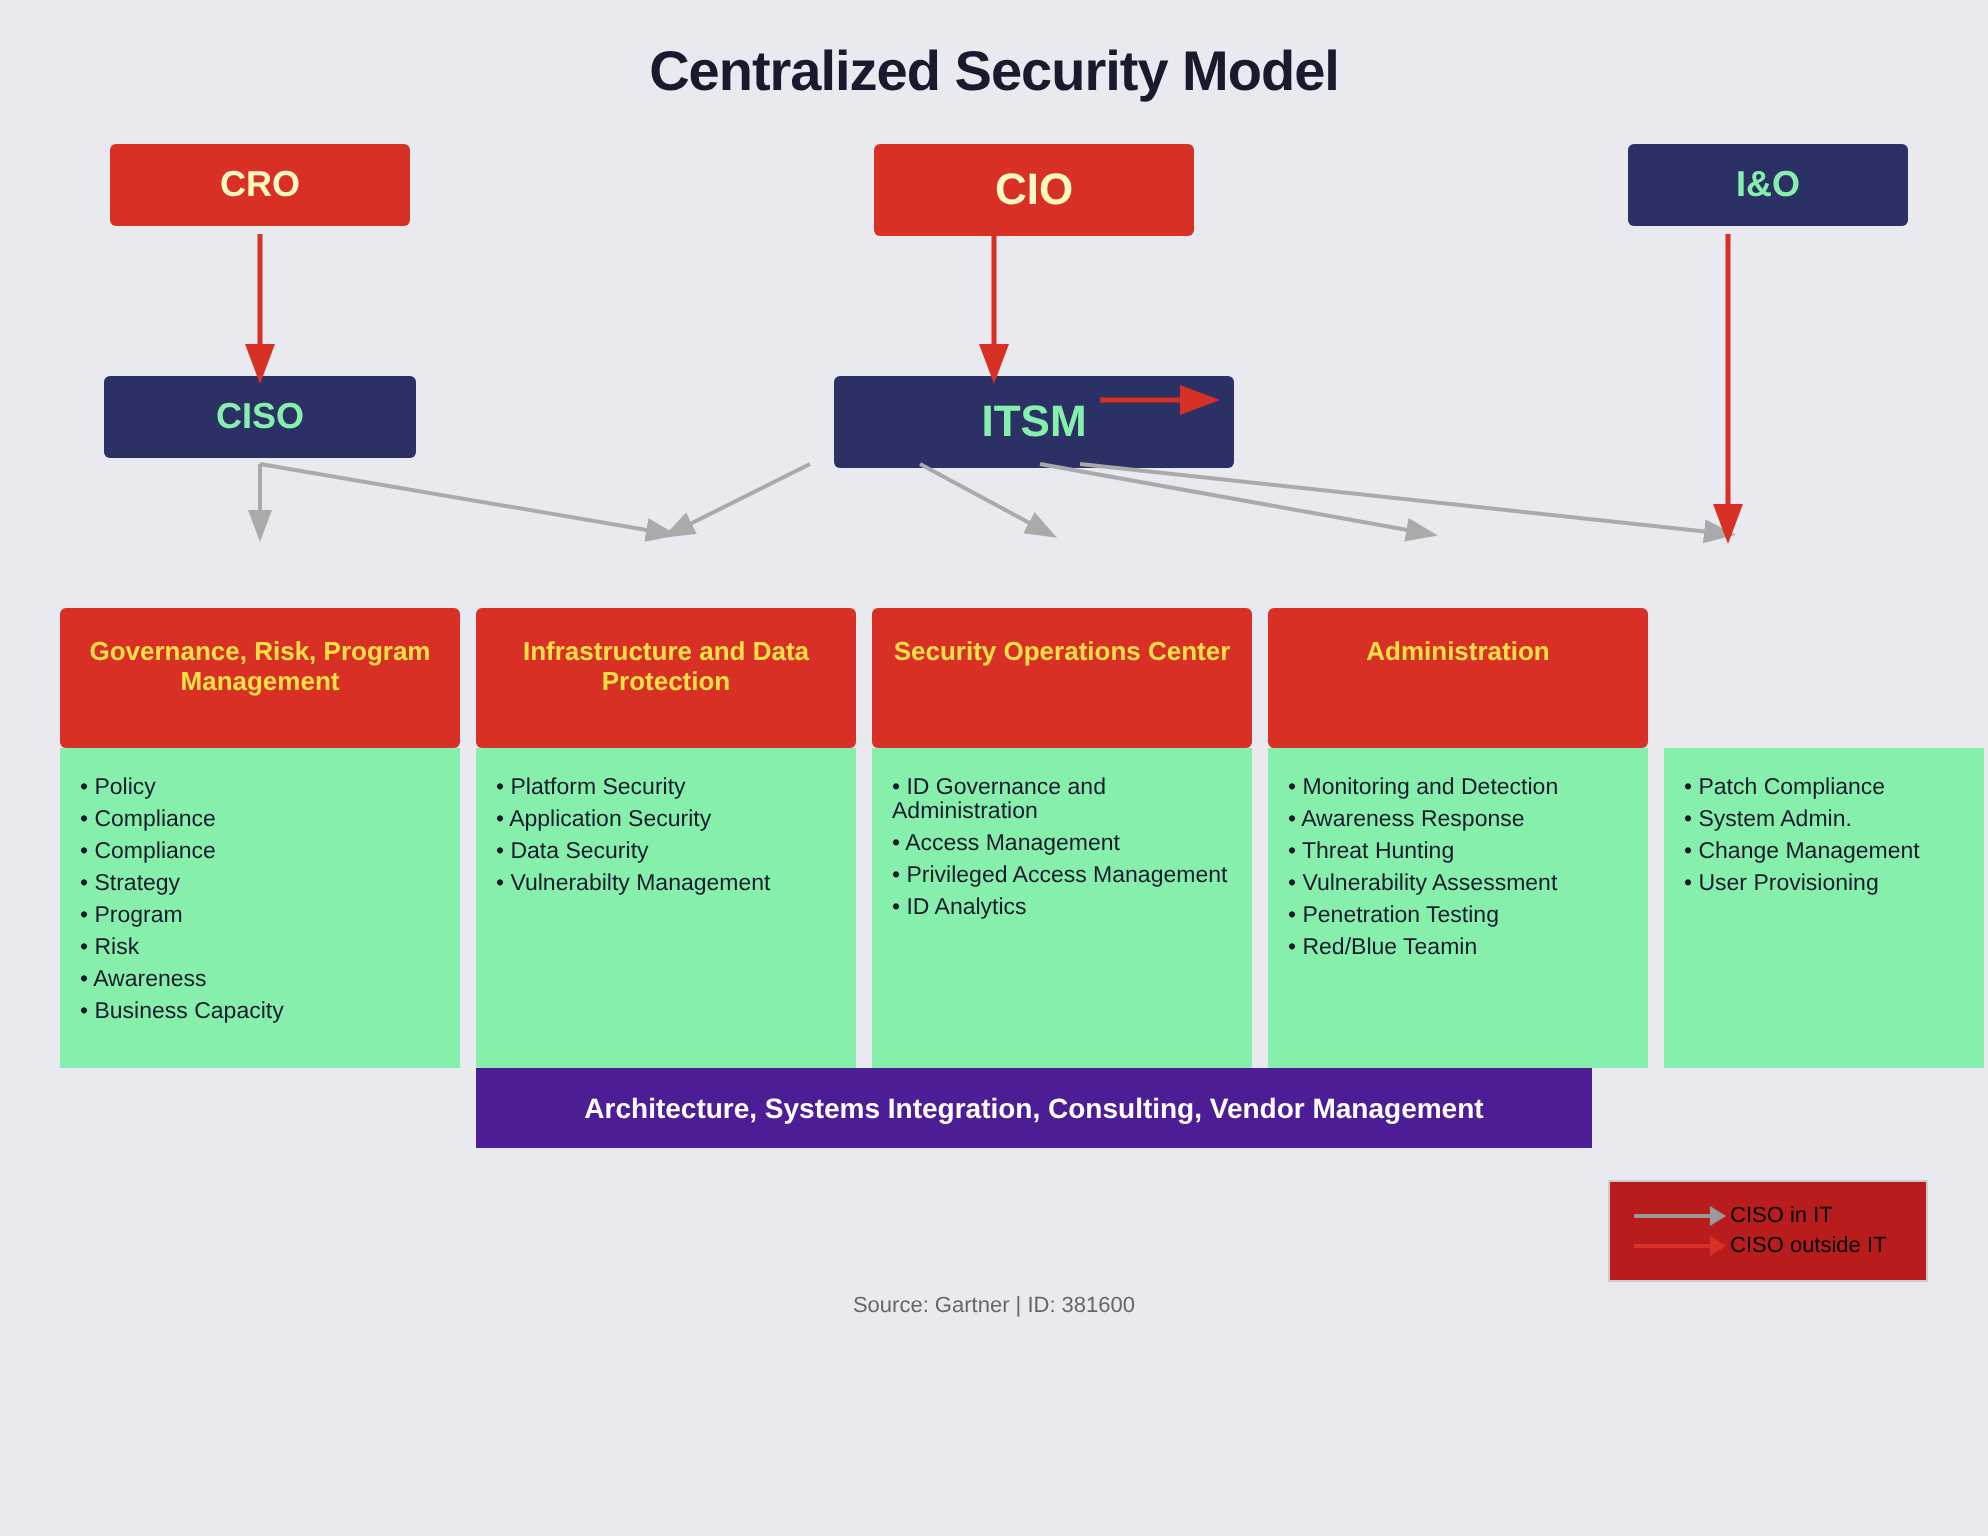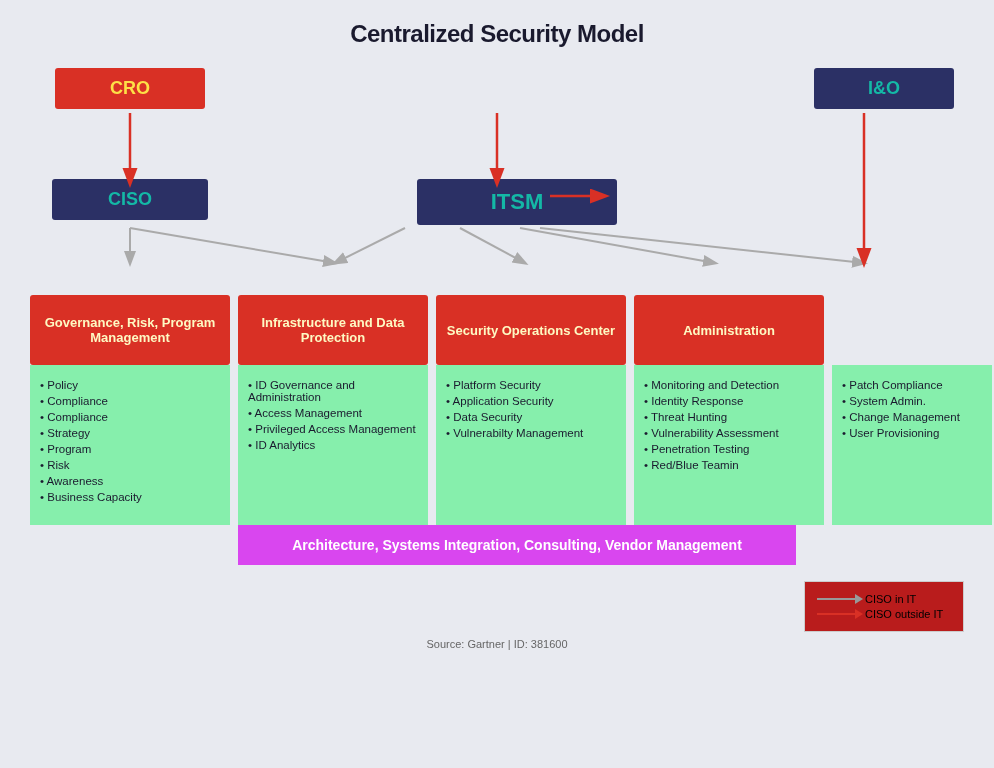--- a/index.html
+++ b/index.html
@@ -14,65 +14,64 @@
     }
 
     .container {
       position: relative;
       padding: 20px 30px 15px;
       z-index: 1;
     }
 
     h1 {
       text-align: center;
-      font-size: 24px;
+      font-size: 28px;
       font-weight: 900;
       color: #1a1a2e;
       margin-bottom: 20px;
       letter-spacing: -0.5px;
     }
 
     .red-box {
       background: #d93025;
-      color: #fde047;
+      color: #fef9c3;
       font-weight: 700;
       font-size: 18px;
       text-align: center;
       padding: 10px 20px;
       border-radius: 3px;
       min-width: 120px;
     }
 
     .navy-box {
       background: #2b3065;
-      color: #14b8a6;
+      color: #86efac;
       font-weight: 700;
       font-size: 18px;
       text-align: center;
       padding: 10px 20px;
       border-radius: 3px;
       min-width: 140px;
     }
 
     .navy-box-wide {
       min-width: 200px;
       font-size: 22px;
     }
 
     .cat-box {
       background: #d93025;
-      color: #fef9c3;
+      color: #fde047;
       font-weight: 700;
       font-size: 13px;
       text-align: center;
       padding: 14px 10px;
       border-radius: 3px;
       min-height: 70px;
       display: flex;
-      align-items: center;
       justify-content: center;
     }
 
     .bullet-col {
       background: #86efac;
       padding: 12px 10px 12px 10px;
       font-size: 11.5px;
       color: #1a1a2e;
       min-height: 160px;
     }
@@ -86,21 +85,21 @@
       padding: 2px 0;
     }
 
     .bullet-col ul li::before {
       content: "• ";
       color: #1a1a2e;
     }
 
     
     .arch-bar {
-      background: #d946ef;
+      background: #4c1d95;
       color: white;
       text-align: center;
       font-weight: 700;
       font-size: 14px;
       padding: 12px;
       margin-top: 0;
       
     }
 
     
@@ -213,20 +212,23 @@
         </marker>
       </defs>
     </svg>
 
     <div style="display:flex; justify-content:space-between; align-items:flex-start; margin-bottom:0; position:relative;">
 
       <div style="width:200px; display:flex; flex-direction:column; align-items:center;">
         <div class="red-box" style="width:150px;">CRO</div>
       </div>
 
+      <div style="flex:1; margin:0 10px; display:flex; flex-direction:column; align-items:center;">
+        <div class="red-box navy-box-wide" style="background:#d93025; min-width:160px;">CIO</div>
+      </div>
 
       <div style="width:160px; display:flex; flex-direction:column; align-items:center;">
         <div class="navy-box" style="width:140px;">I&amp;O</div>
       </div>
     </div>
 
     <div style="display:flex; justify-content:space-between; align-items:flex-start; margin-top:70px; position:relative;">
 
       <div style="width:200px; display:flex; flex-direction:column; align-items:center;">
         <div class="navy-box" style="width:156px;">CISO</div>
@@ -267,40 +269,40 @@
             <li>Strategy</li>
             <li>Program</li>
             <li>Risk</li>
             <li>Awareness</li>
             <li>Business Capacity</li>
           </ul>
         </div>
 
         <div class="bullet-col">
           <ul>
+            <li>Platform Security</li>
+            <li>Application Security</li>
+            <li>Data Security</li>
+            <li>Vulnerabilty Management</li>
+          </ul>
+        </div>
+
+        <div class="bullet-col">
+          <ul>
             <li>ID Governance and Administration</li>
             <li>Access Management</li>
             <li>Privileged Access Management</li>
             <li>ID Analytics</li>
           </ul>
         </div>
 
         <div class="bullet-col">
           <ul>
-            <li>Platform Security</li>
-            <li>Application Security</li>
-            <li>Data Security</li>
-            <li>Vulnerabilty Management</li>
-          </ul>
-        </div>
-
-        <div class="bullet-col">
-          <ul>
             <li>Monitoring and Detection</li>
-            <li>Identity Response</li>
+            <li>Awareness Response</li>
             <li>Threat Hunting</li>
             <li>Vulnerability Assessment</li>
             <li>Penetration Testing</li>
             <li>Red/Blue Teamin</li>
           </ul>
         </div>
 
         <div class="bullet-col">
           <ul>
             <li>Patch Compliance</li>

